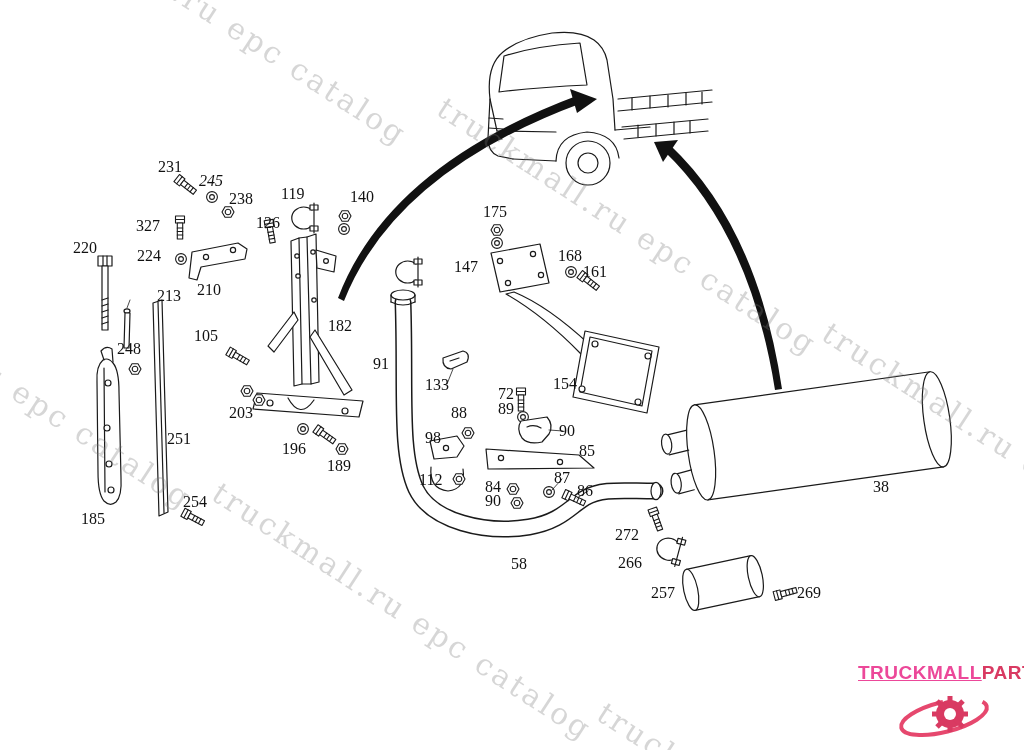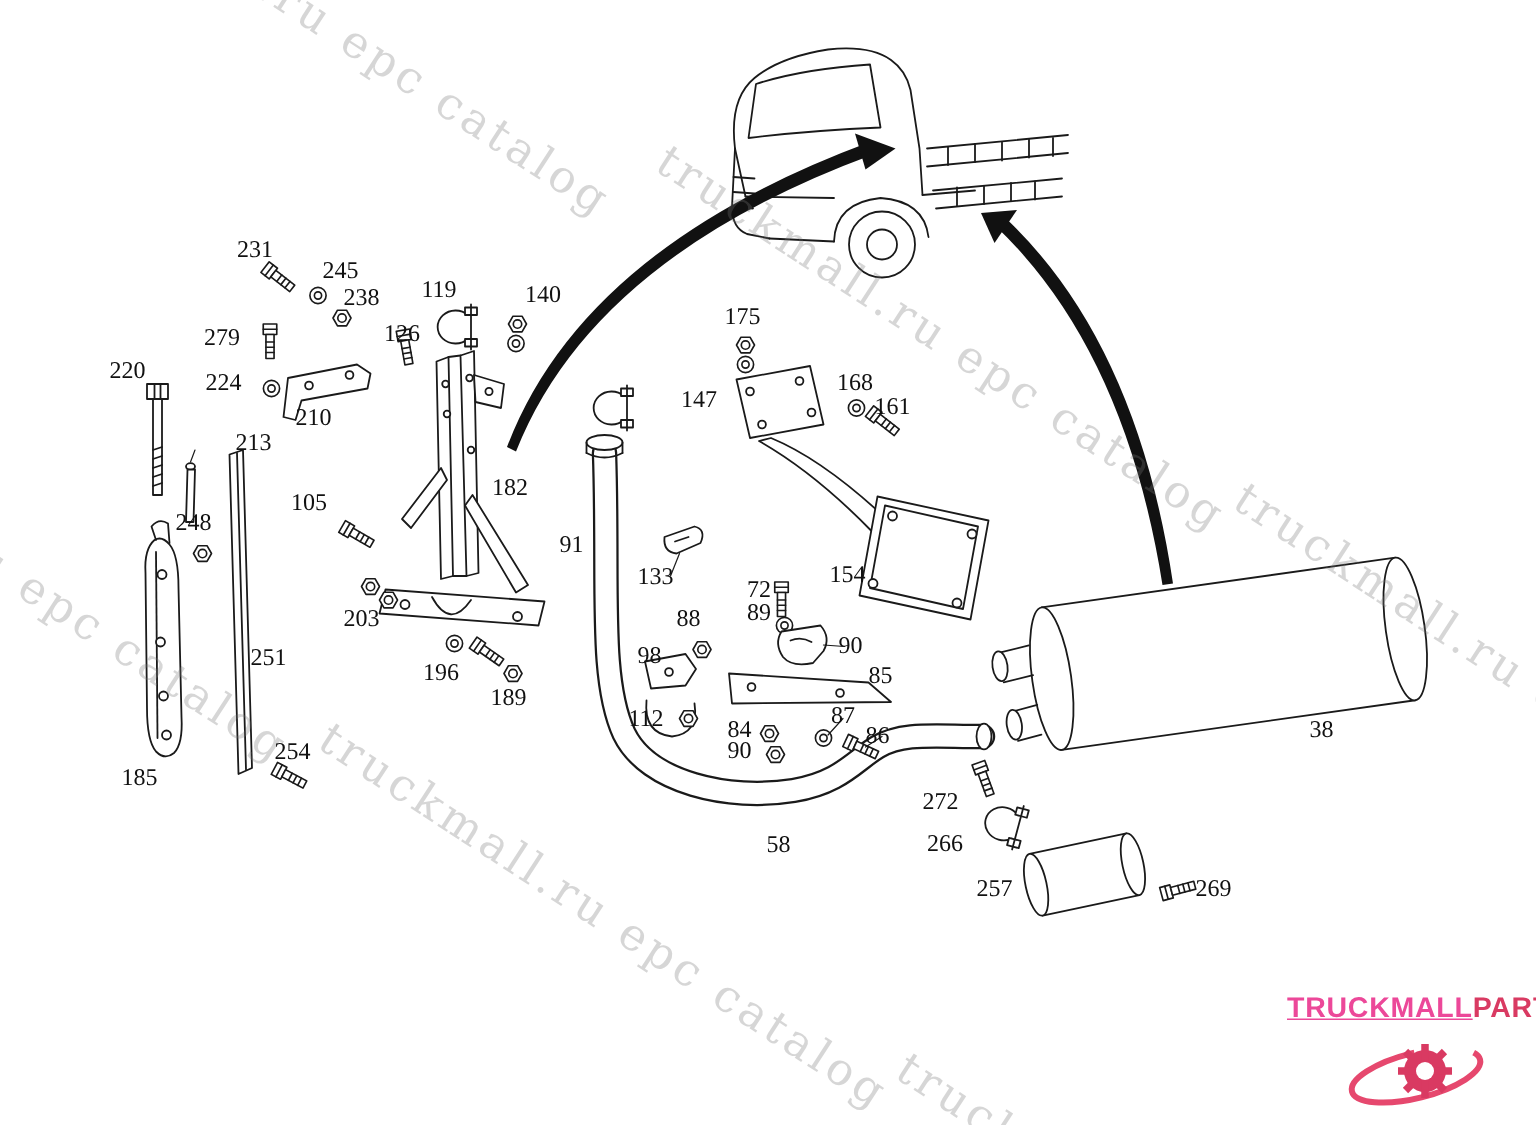--- a/index.html
+++ b/index.html
@@ -253,30 +253,30 @@
     <span class="wm" style="left:-175px;top:244px">truckmall.ru epc catalog</span>
     <span class="wm" style="left:40px;top:-120px">truckmall.ru epc catalog</span>
     <span class="wm" style="left:450px;top:90px">truckmall.ru epc catalog</span>
     <span class="wm" style="left:225px;top:475px">truckmall.ru epc catalog</span>
     <span class="wm" style="left:835px;top:315px">truckmall.ru epc catalog</span>
     <span class="wm" style="left:610px;top:695px">truckmall.ru epc catalog</span>
   </div>
 
   <div class="labels">
       <span class="part-label" style="left: 158px; top: 159px;">231</span>
-      <span class="part-label" style="left: 215px; top: 173px;">245</span>
+      <span class="part-label" style="left: 199px; top: 173px; font-style: italic;">245</span>
       <span class="part-label" style="left: 229px; top: 191px;">238</span>
       <span class="part-label" style="left: 281px; top: 186px;">119</span>
       <span class="part-label" style="left: 350px; top: 189px;">140</span>
-      <span class="part-label" style="left: 136px; top: 218px;">279</span>
+      <span class="part-label" style="left: 136px; top: 218px;">327</span>
       <span class="part-label" style="left: 256px; top: 215px;">126</span>
       <span class="part-label" style="left: 73px; top: 240px;">220</span>
       <span class="part-label" style="left: 137px; top: 248px;">224</span>
       <span class="part-label" style="left: 117px; top: 288px; margin-left: 40px;">213</span>
-      <span class="part-label" style="left: 197px; top: 271px;">210</span>
+      <span class="part-label" style="left: 197px; top: 282px;">210</span>
       <span class="part-label" style="left: 117px; top: 341px;">248</span>
       <span class="part-label" style="left: 483px; top: 204px;">175</span>
       <span class="part-label" style="left: 558px; top: 248px;">168</span>
       <span class="part-label" style="left: 583px; top: 264px;">161</span>
       <span class="part-label" style="left: 430px; top: 259px; margin-left: 24px;">147</span>
       <span class="part-label" style="left: 328px; top: 318px;">182</span>
       <span class="part-label" style="left: 194px; top: 328px;">105</span>
       <span class="part-label" style="left: 373px; top: 356px;">91</span>
       <span class="part-label" style="left: 425px; top: 377px;">133</span>
       <span class="part-label" style="left: 553px; top: 376px;">154</span>

